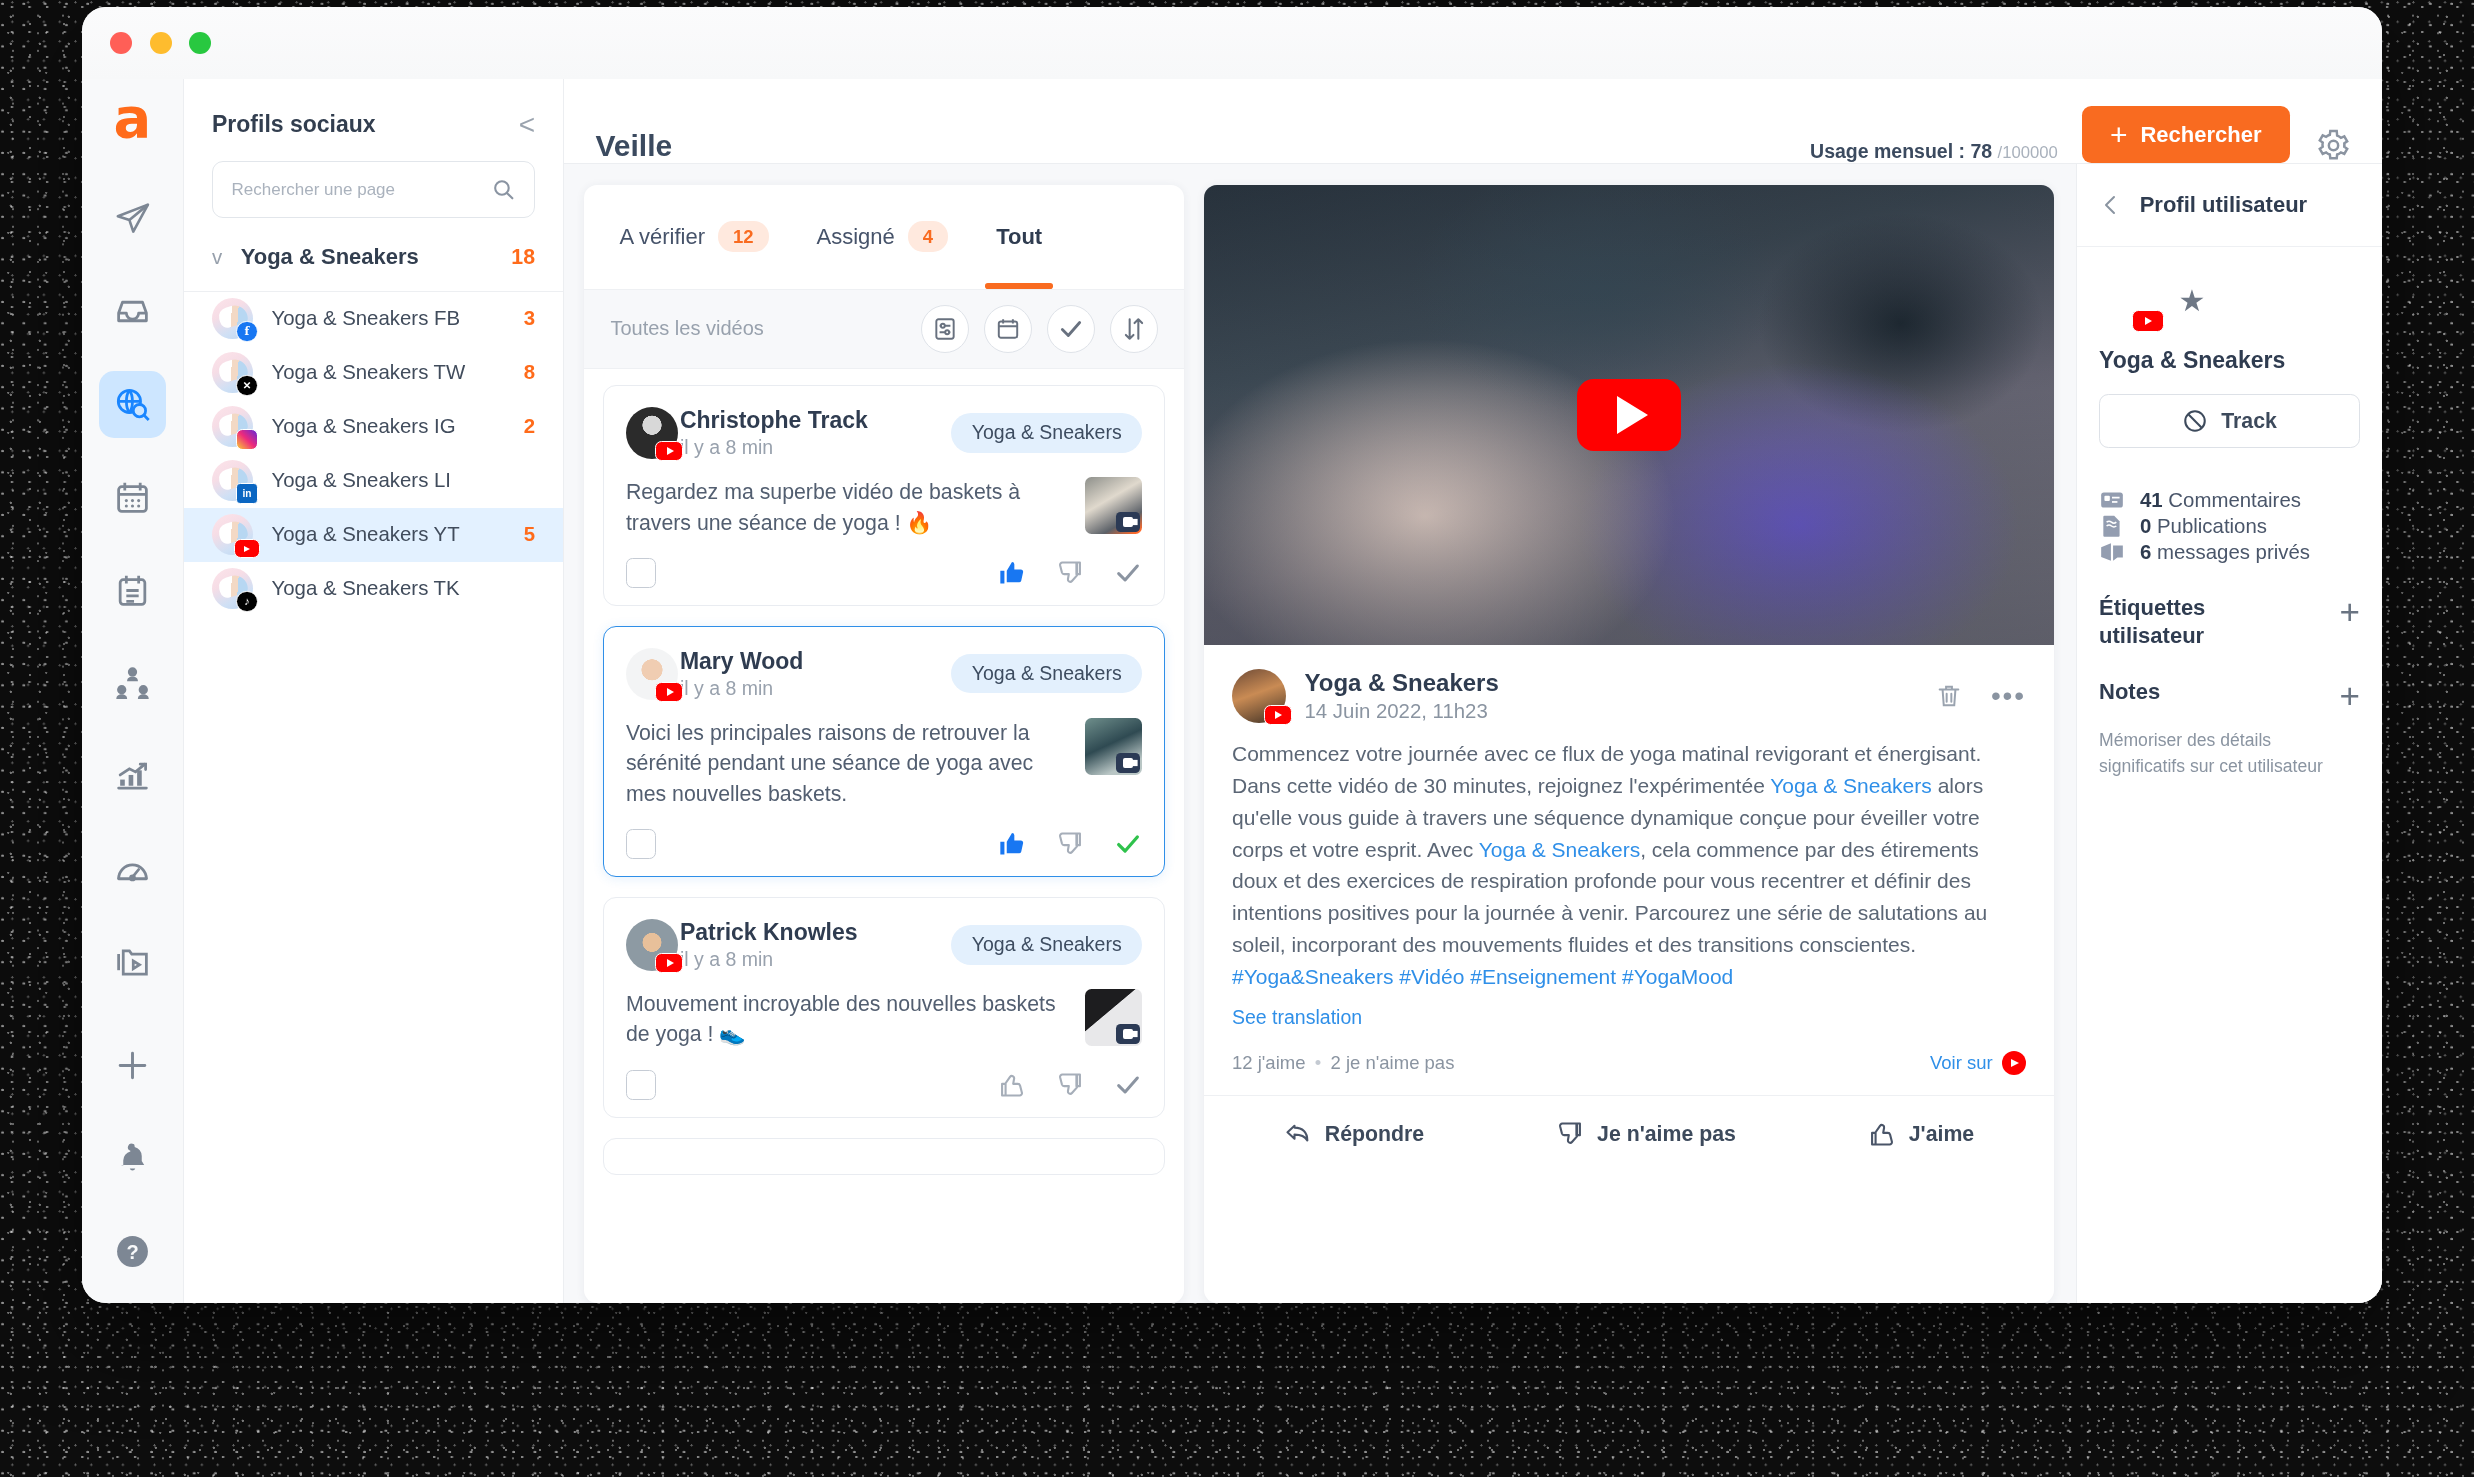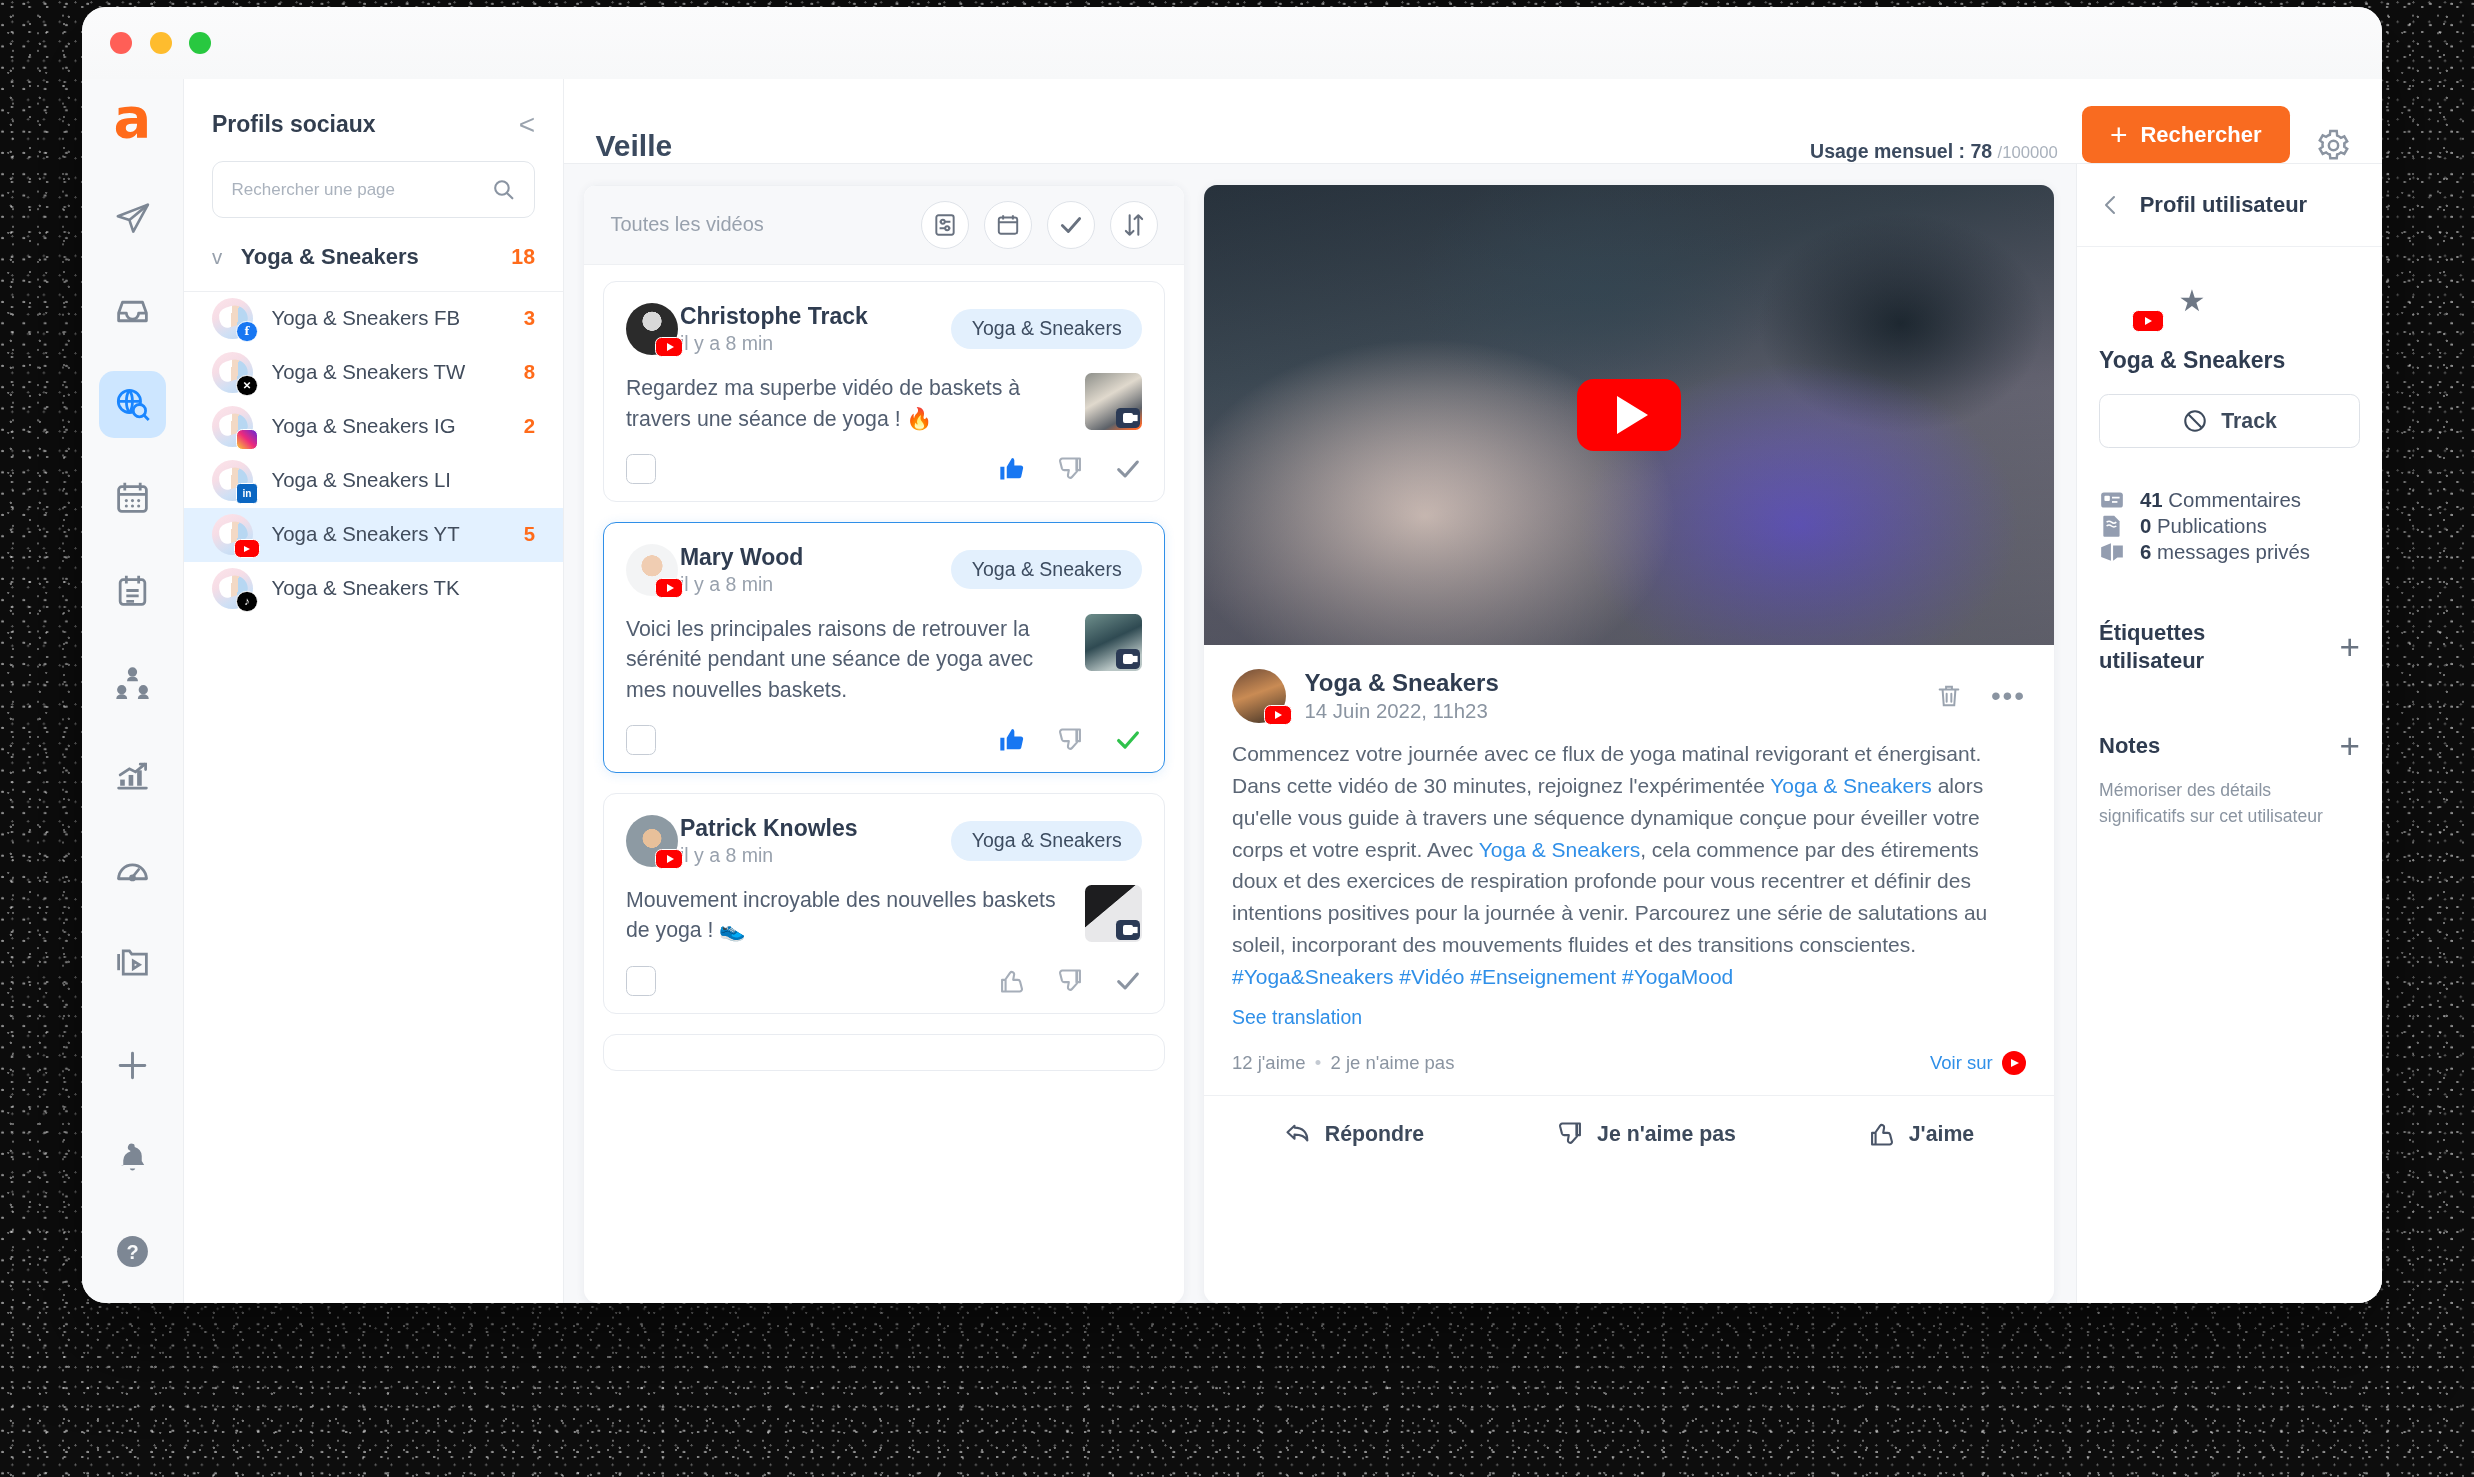--- a/index.html
+++ b/index.html
@@ -366,21 +366,21 @@
     display: flex; align-items: center; justify-content: center; gap: 13px;
     font-size: 21.3px; font-weight: 700; color: #3d4a5c; cursor: pointer;
     font-family: "Liberation Sans", sans-serif;
   }
   .ban-btn svg { width: 26px; height: 26px; }
   .stats { margin-top: 39px; display: flex; flex-direction: column; }
   .stat { display: flex; align-items: center; gap: 15px; font-size: 20.4px; color: #4a566a; }
   .stat b { color: #2f3c50; }
   .stat .si { width: 26px; height: 26px; color: #939db0; flex: 0 0 26px; }
   .sect {
-    margin-top: 54px; display: flex; align-items: center; justify-content: space-between;
+    margin-top: 29px; display: flex; justify-content: space-between;
   }
   .sect-title { font-size: 22px; font-weight: 700; color: #2f3c50; line-height: 1.25; max-width: 185px; }
   .plus-btn { font-size: 35px; color: #6a7482; font-weight: 300; line-height: 1; cursor: pointer; }
   .notes-hint { margin-top: 15px; font-size: 17.6px; line-height: 1.45; color: #8a94a1; }
 </style>
 </head>
 <body>
 
 <div class="backdrop"></div>
 
@@ -579,20 +579,33 @@
             <circle cx="12" cy="12" r="3.2"></circle>
             <path d="M19.4 13.5a7.7 7.7 0 0 0 0-3l2-1.4-2-3.4-2.3 1a7.7 7.7 0 0 0-2.6-1.5L14.2 2H9.8l-.3 2.6A7.7 7.7 0 0 0 6.9 6.1l-2.3-1-2 3.4 2 1.4a7.7 7.7 0 0 0 0 3l-2 1.4 2 3.4 2.3-1a7.7 7.7 0 0 0 2.6 1.5l.3 2.6h4.4l.3-2.6a7.7 7.7 0 0 0 2.6-1.5l2.3 1 2-3.4-2-1.4Z"></path>
           </svg>
       </div>
 
       <div class="content-row">
 
         <div class="list-col">
           <div class="list-card">
 
+            <div class="tabs">
+              <div class="tab">
+                <span>A vérifier</span>
+                <span class="tab-badge">12</span>
+              </div>
+              <div class="tab">
+                <span>Assigné</span>
+                <span class="tab-badge">4</span>
+              </div>
+              <div class="tab active">
+                <span>Tout</span>
+              </div>
+            </div>
 
             <div class="filter-row">
               <span class="filter-label">Toutes les vidéos</span>
               <span class="round-btn">
                 <svg viewBox="0 0 24 24" fill="none" stroke="currentColor" stroke-width="1.8">
                     <rect x="4" y="3" width="16" height="18" rx="2"></rect>
                     <path d="M7 9h10M7 15h10"></path>
                     <circle cx="10" cy="9" r="1.8" fill="#fff"></circle>
                     <circle cx="14" cy="15" r="1.8" fill="#fff"></circle>
                   </svg>

